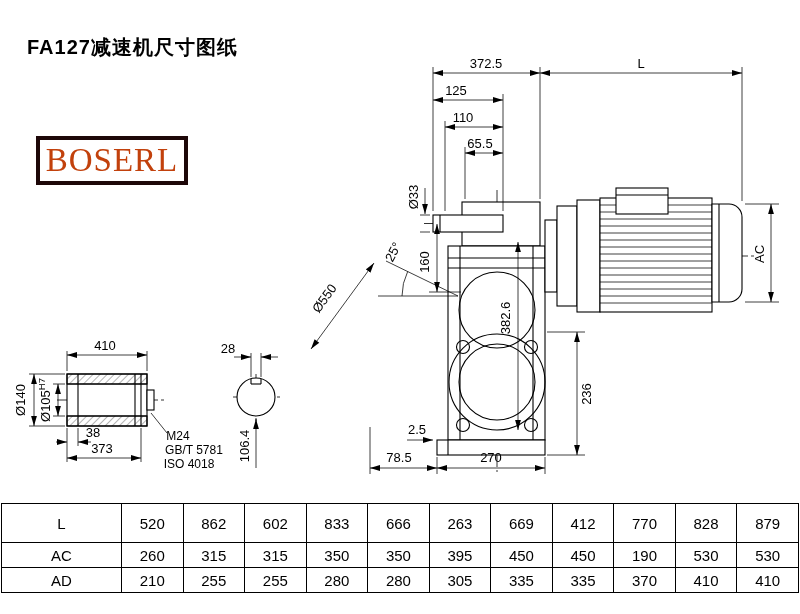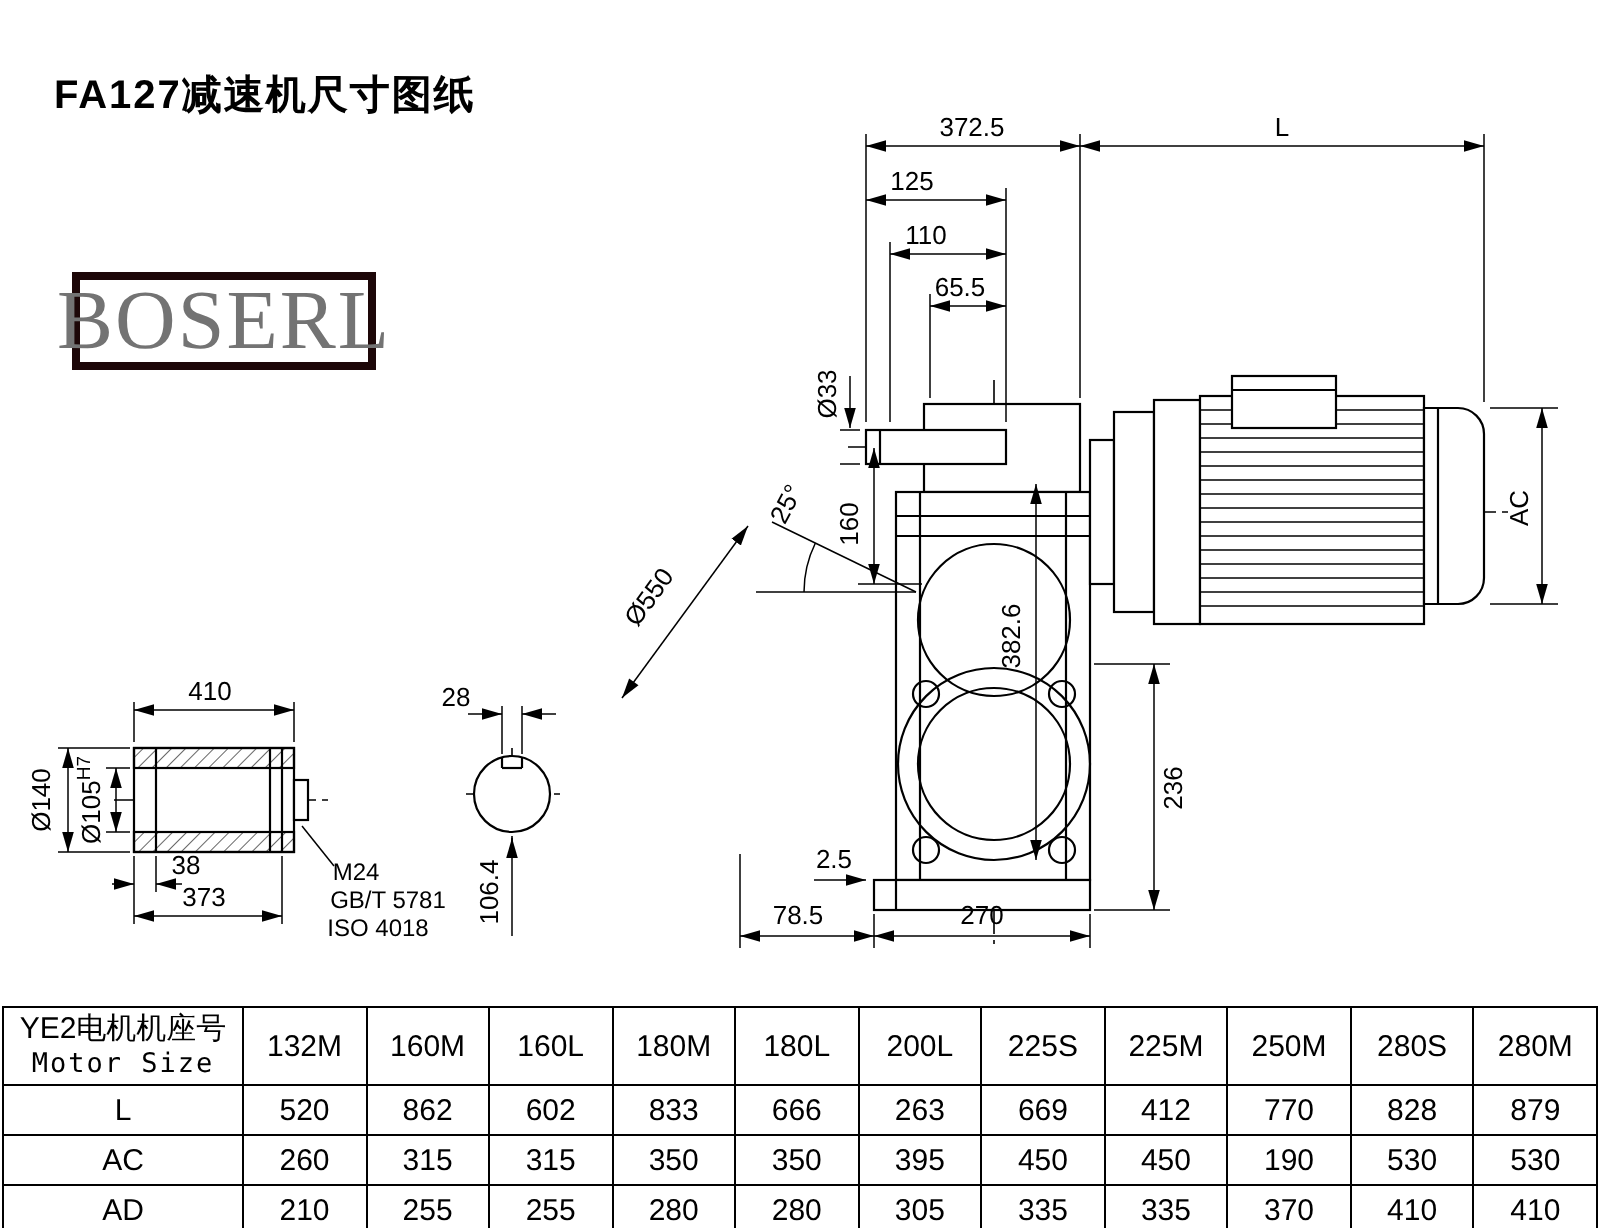--- a/index.html
+++ b/index.html
@@ -1,20 +1,20 @@
 <!DOCTYPE html>
 <html><head>
 <meta charset="utf-8">
 <style>
   *{box-sizing:border-box;}
   html,body{margin:0;padding:0;}
   body{position:relative;width:800px;height:614px;background:#fff;overflow:hidden;font-family:"Liberation Sans",sans-serif;}
   .page-title{position:absolute;left:27px;top:12px;font-size:20px;font-weight:bold;color:#000;letter-spacing:1px;white-space:nowrap;margin-top:22px;}
   .logo-box{position:absolute;left:36px;top:136px;width:152px;height:49px;border:4px solid #1d0708;background:#fff;display:flex;align-items:center;justify-content:center;}
-  .logo-text{font-family:"Liberation Serif",serif;font-size:42px;color:#737373;line-height:1;letter-spacing:1px;}
+  .logo-text{font-family:"Liberation Serif",serif;font-size:33px;color:#c2410c;line-height:1;letter-spacing:1px;}
   svg.drawing{position:absolute;left:0;top:0;}
   .ol{stroke:#000;stroke-width:1.1;fill:none;}
   .thin{stroke:#000;stroke-width:0.75;fill:none;}
   .cl{stroke:#000;stroke-width:0.8;fill:none;stroke-dasharray:13 3 3 3;}
   .dim-text{font-family:"Liberation Sans",sans-serif;font-size:13px;fill:#000;stroke:none;}
   .dim-small{font-size:12px;}
   table.size-table{position:absolute;left:1px;top:503px;width:798px;border-collapse:collapse;table-layout:fixed;background:#fff;}
   table.size-table td{border:1.6px solid #000;text-align:center;vertical-align:middle;font-size:15px;color:#000;padding:0;height:25px;background:#fff;}
   table.size-table tr:first-child td{height:39px;}
   td.label-col{width:120px;}
@@ -228,37 +228,20 @@
     <line x1="234" y1="357" x2="251" y2="357" marker-end="url(#ma)"></line>
     <line x1="278" y1="357" x2="261" y2="357" marker-end="url(#ma)"></line>
     <text class="dim-text" text-anchor="middle" x="228" y="353">28</text>
     <line x1="256" y1="468" x2="256" y2="419" marker-end="url(#ma)"></line>
     <text class="dim-text" text-anchor="middle" x="249" y="446" transform="rotate(-90 249 446)">106.4</text>
   </g>
 </svg>
 
 <table class="size-table">
   <tbody id="size-table-body">
-      <tr>
-        <td class="label-col header-cell">
-          <div>YE2电机机座号</div>
-          <div class="en">Motor Size</div>
-        </td>
-        <td>132M</td>
-        <td>160M</td>
-        <td>160L</td>
-        <td>180M</td>
-        <td>180L</td>
-        <td>200L</td>
-        <td>225S</td>
-        <td>225M</td>
-        <td>250M</td>
-        <td>280S</td>
-        <td>280M</td>
-      </tr>
       <tr>
         <td class="label-col">L</td>
         <td>520</td>
         <td>862</td>
         <td>602</td>
         <td>833</td>
         <td>666</td>
         <td>263</td>
         <td>669</td>
         <td>412</td>

